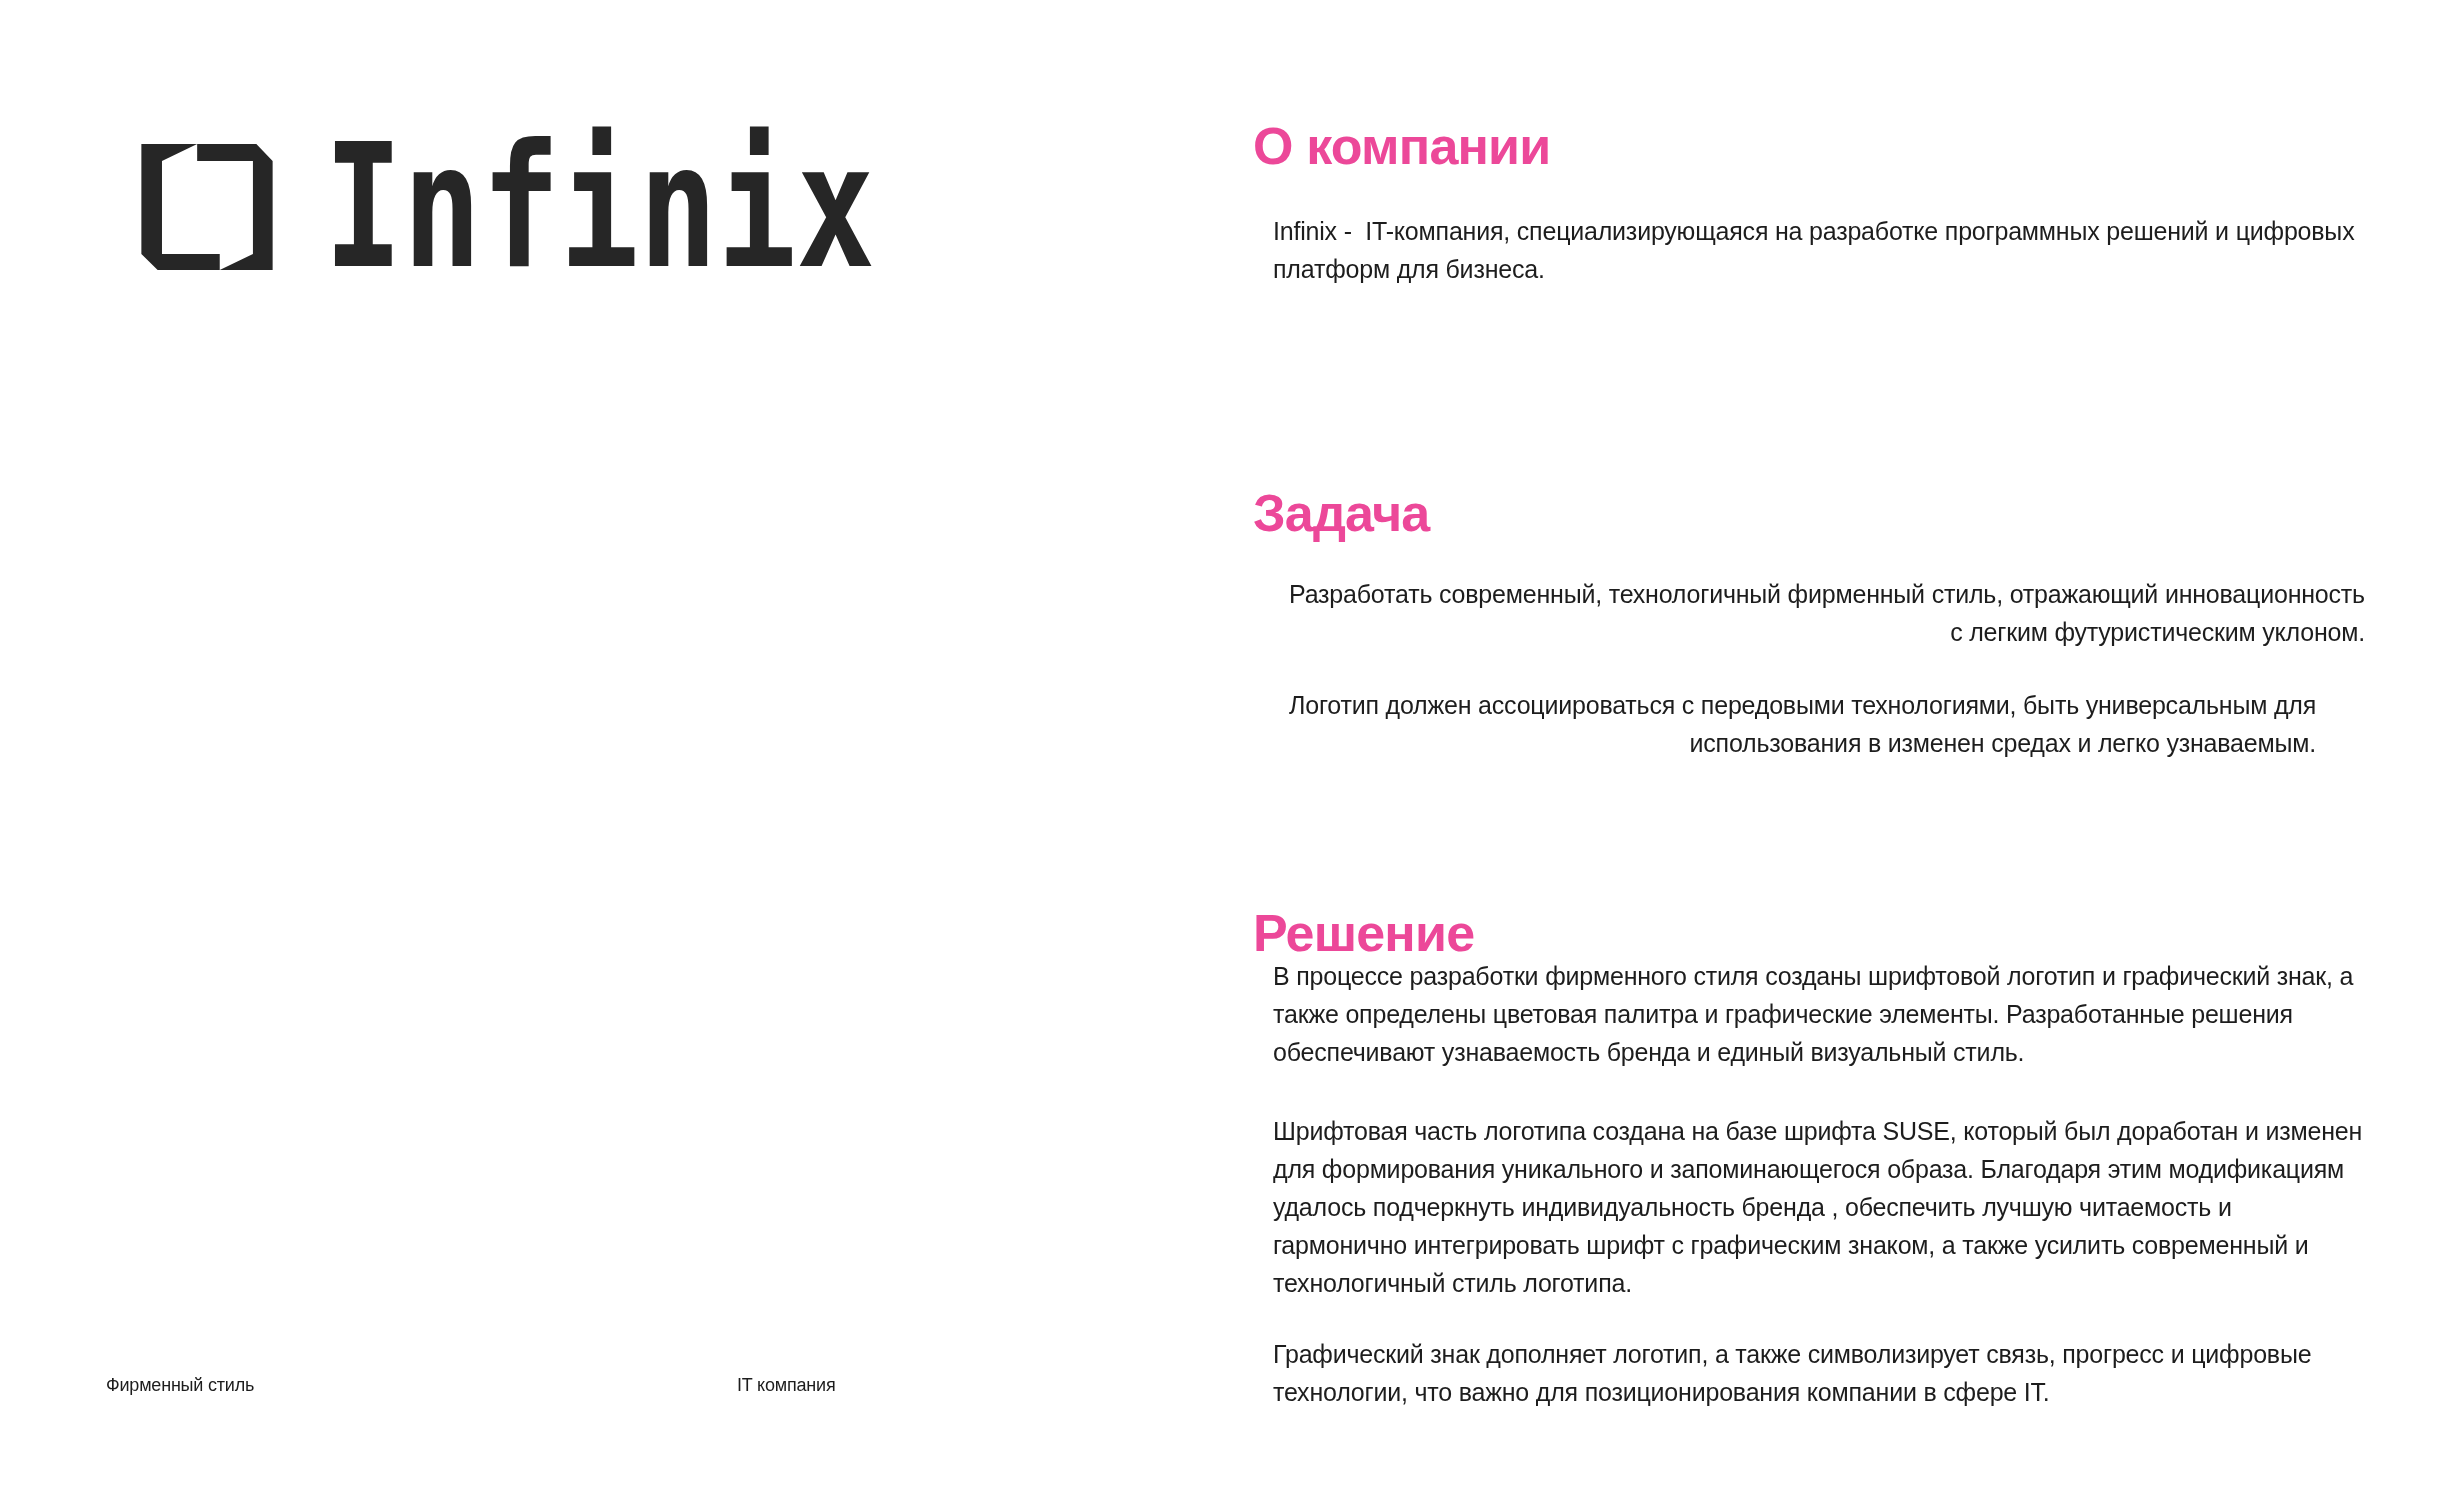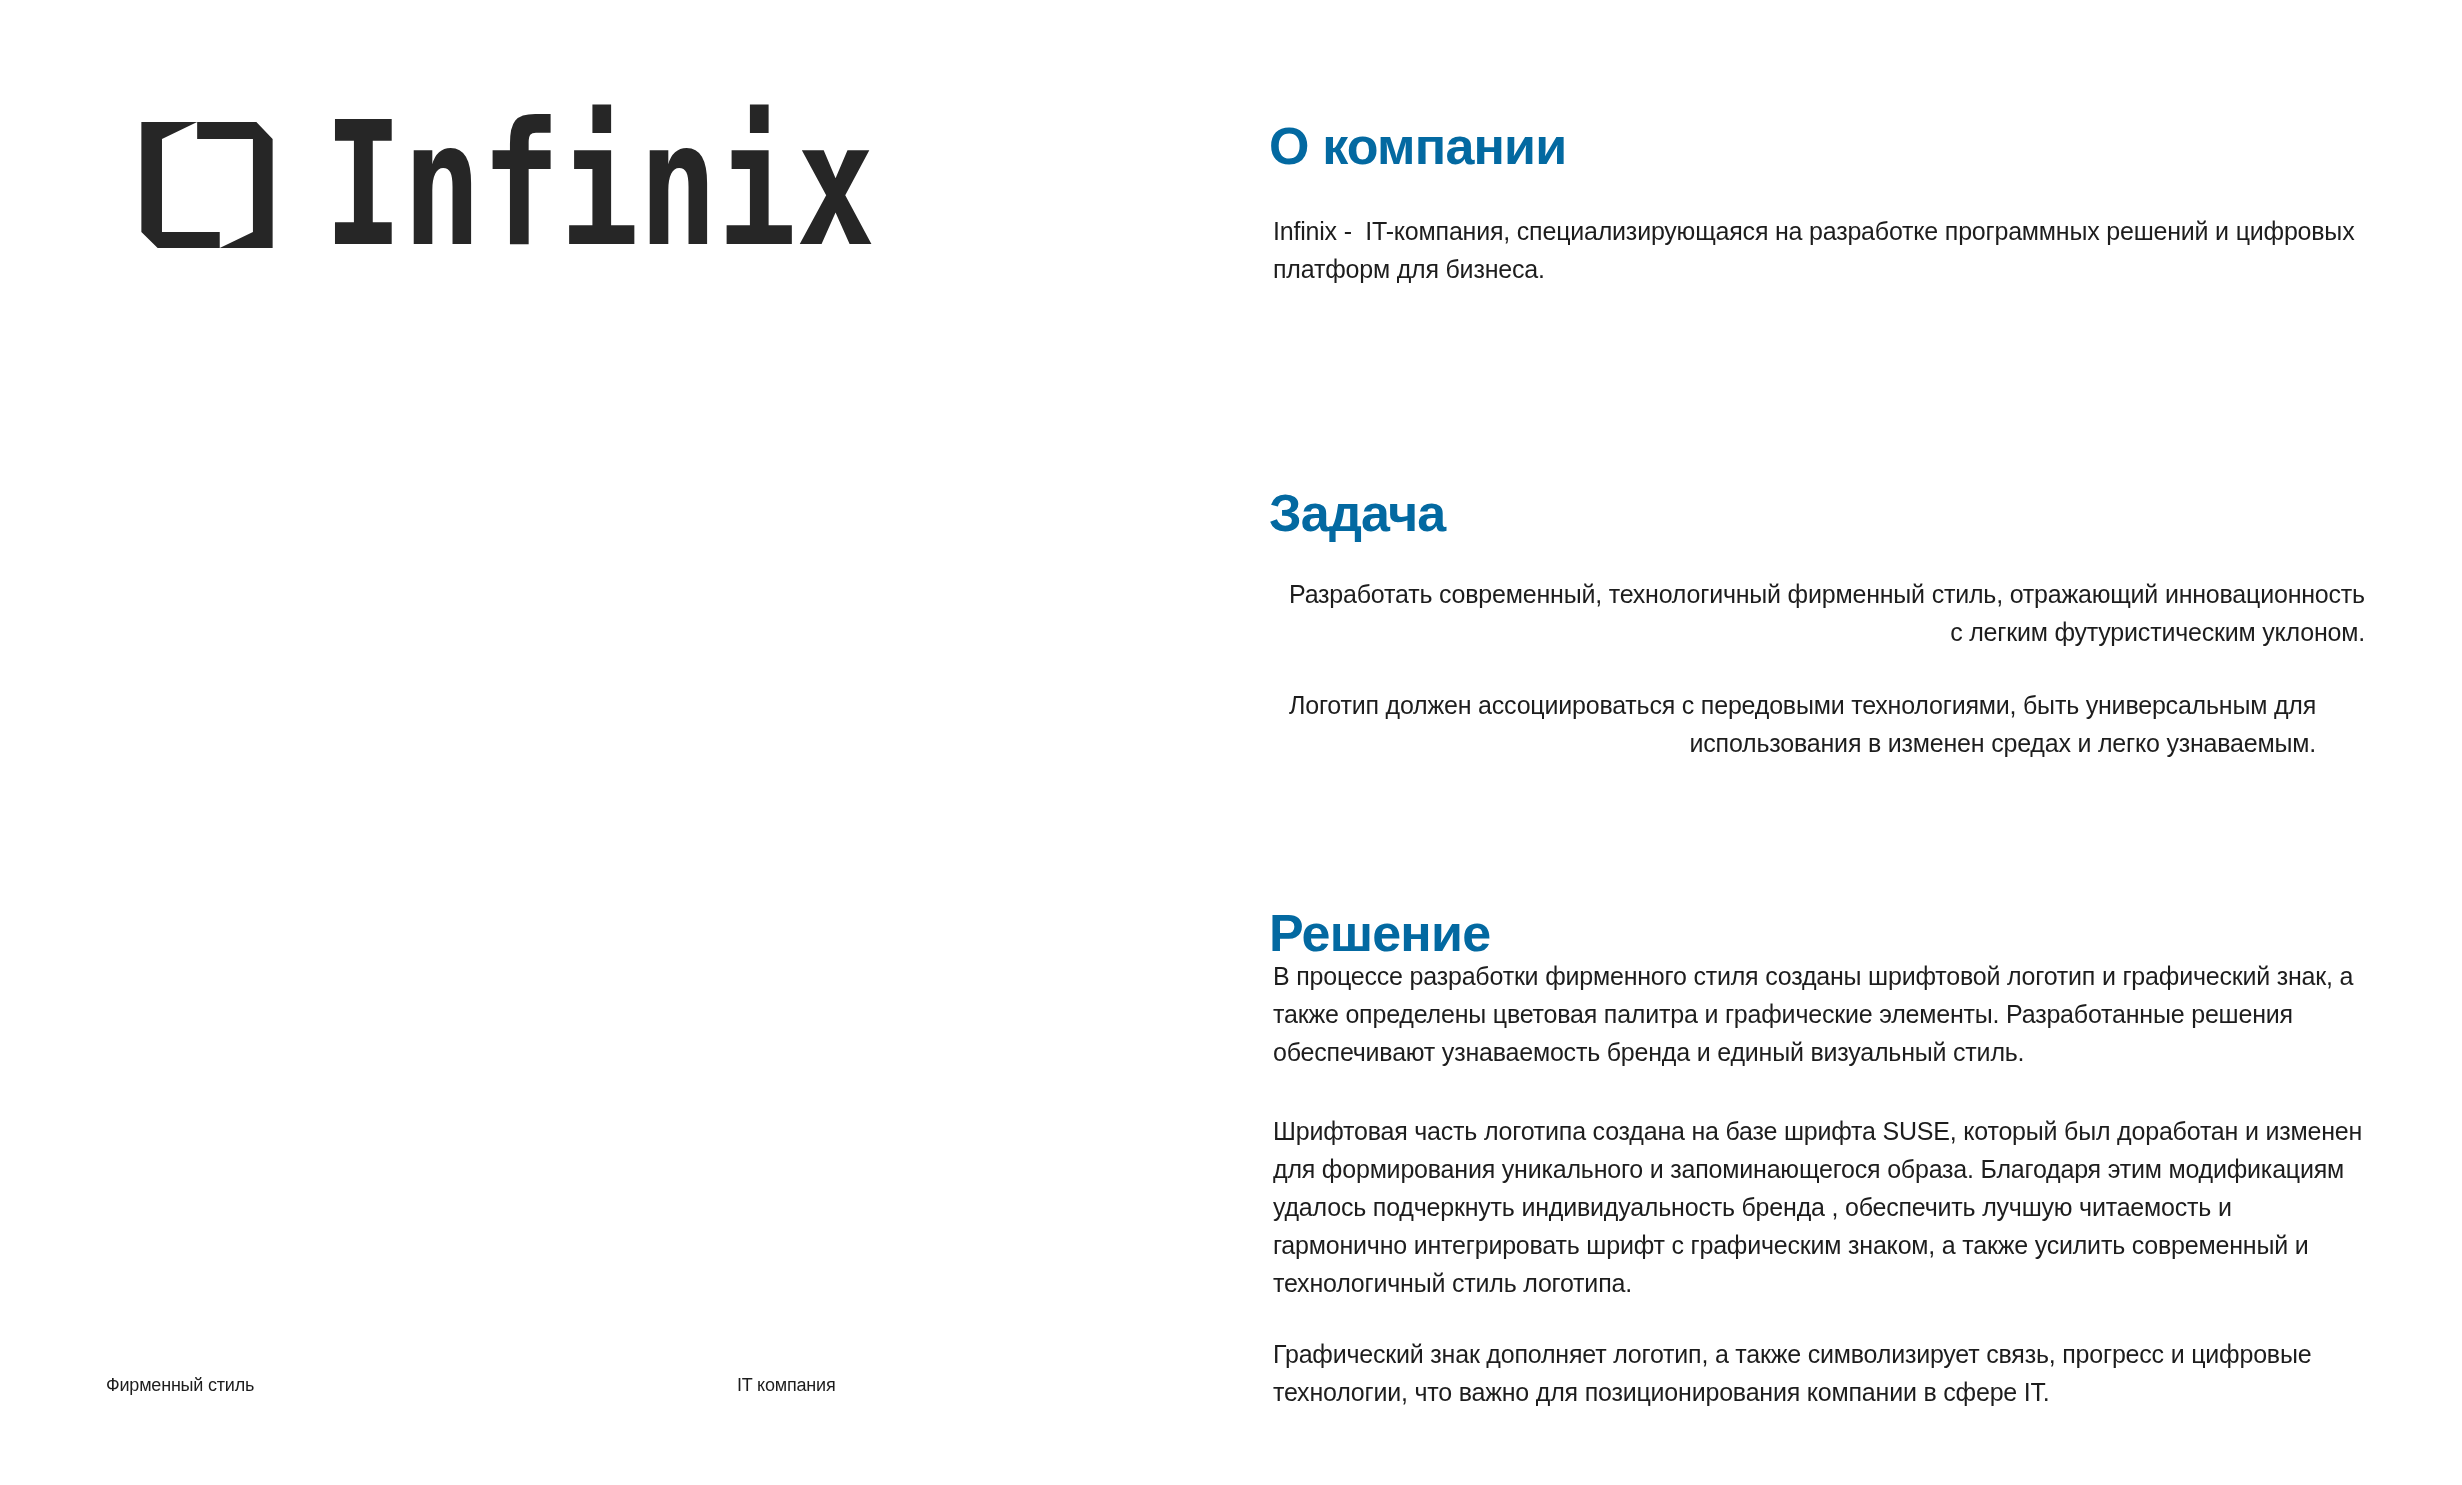--- a/index.html
+++ b/index.html
@@ -9,21 +9,21 @@
     background: #ffffff;
     overflow: hidden;
     font-family: "Liberation Sans", sans-serif;
     color: #1d1d1d;
   }
 
   
   .logo-row {
     position: absolute;
     left: 141px;
-    top: 122px;
+    top: 144px;
     height: 126px;
     display: flex;
     gap: 51px;
   }
   .logo-mark { width: 132px; height: 126px; flex: 0 0 auto; }
   .logo-mark svg { display: block; width: 100%; height: 100%; }
   .wordmark {
     font-family: "DejaVu Sans Mono", monospace;
     font-weight: 700;
     font-size: 172px;
@@ -37,26 +37,26 @@
   
   .content-col {
     position: absolute;
     left: 1253px;
     top: 0;
     width: 1199px;
     height: 1486px;
   }
   .section-heading {
     position: absolute;
-    left: 16px;
+    left: 0;
     font-size: 52px;
     line-height: 1.1;
     font-weight: 700;
     letter-spacing: -0.8px;
-    color: #0369a1;
+    color: #ec4899;
     white-space: pre;
   }
   .body-para {
     position: absolute;
     left: 0;
     font-size: 25px;
     line-height: 38px;
     letter-spacing: -0.2px;
     color: #1d1d1d;
     white-space: pre;

